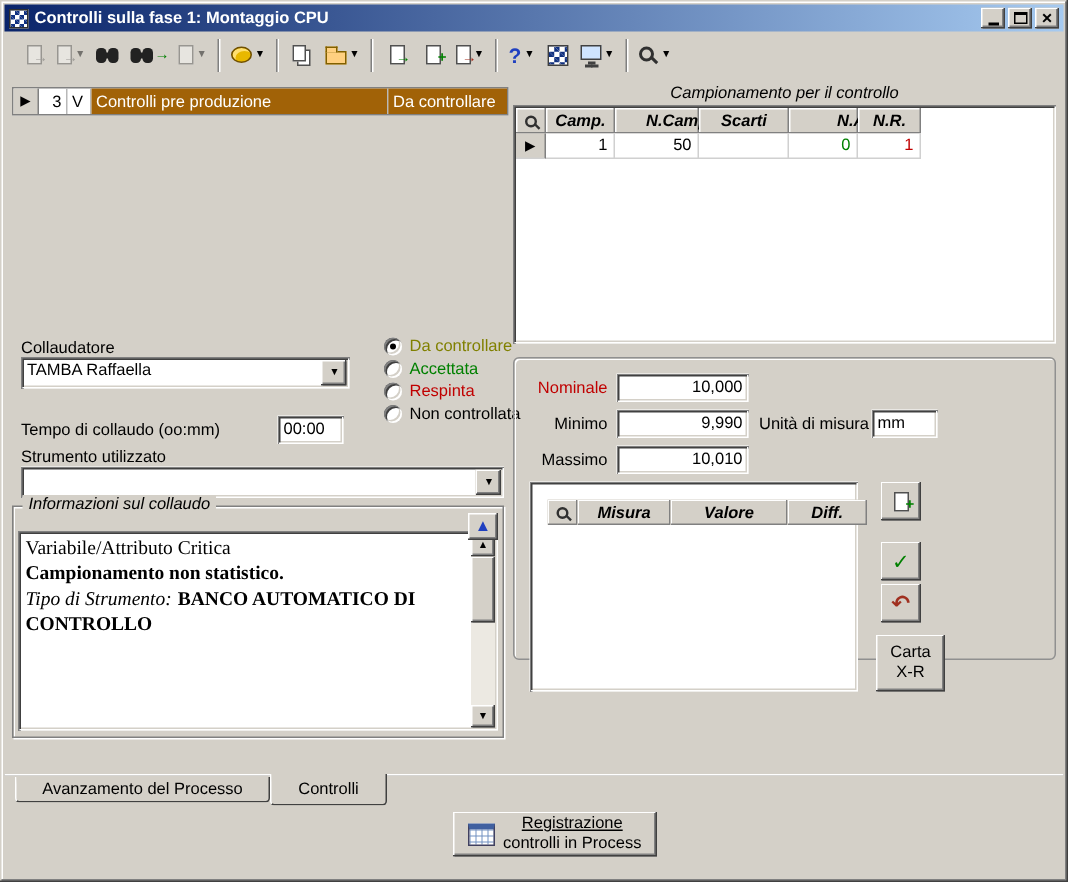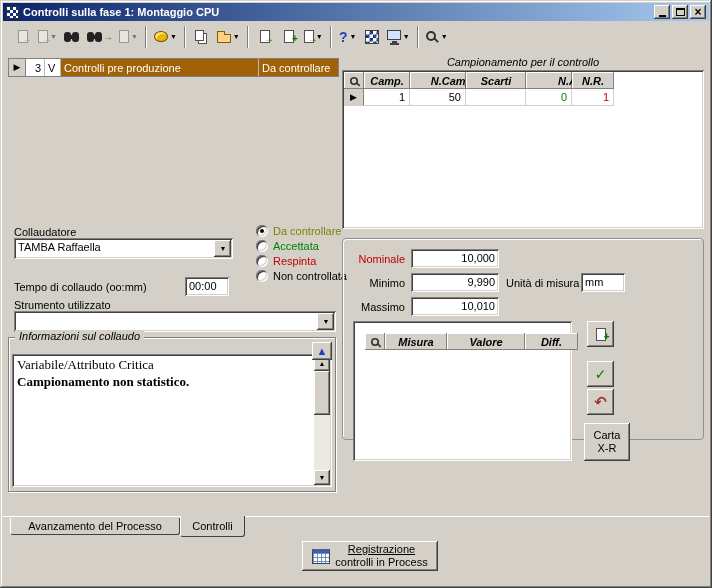--- a/index.html
+++ b/index.html
@@ -124,21 +124,21 @@
   .flabel { position:absolute; width:58px; text-align:right; white-space:nowrap; }
   .meas-grid { position:absolute; left:10px; top:82px; width:219px; height:140px; padding:12px; }
   .icon-btn { position:absolute; width:27px; height:26px; font-weight:bold; }
   .carta-btn { position:absolute; left:241px; top:184px; width:46px; height:38px; flex-direction:column; line-height:1.15; }
 
   
   .tabs-line { position:absolute; left:3px; top:516px; width:706px; height:1px; background:#808080; border-bottom:1px solid #fff; }
   .tab { position:absolute; background:#d4d0c8; display:flex; align-items:center; justify-content:center;
     border:1px solid #404040; border-top:none; border-left-color:#fff; border-radius:0 0 3px 3px; white-space:nowrap; }
   .tab-inactive { left:10px; top:518px; width:170px; height:17px; }
-  .tab-active { left:180px; top:516px; width:65px; height:21px; z-index:2; }
+  .tab-active { left:180px; top:516px; width:78px; height:21px; z-index:2; }
 
   
   .reg-btn { position:absolute; left:302px; top:541px; width:136px; height:30px; gap:5px; padding:0 6px; }
   .reg-grid-icon { width:18px; height:15px; border:1px solid #404060; border-top:4px solid #4060a0; background-color:#fff;
     background-image:linear-gradient(#7090c0 1px, transparent 1px), linear-gradient(90deg,#7090c0 1px, transparent 1px);
     background-size:4px 4px; flex:none; }
   .reg-text { text-align:center; line-height:1.2; }
   .reg-line1 { text-decoration:underline; }
 </style>
 </head>
@@ -304,20 +304,21 @@
 
   <div class="groupbox">
     <span class="gtitle">Informazioni sul collaudo</span>
     <span class="expand-btn btn">
         <span class="blue">▲</span>
       </span>
     <div class="info-box sunken">
       <div class="info-content">
         <div>Variabile/Attributo Critica</div>
         <div class="bold">Campionamento non statistico.</div>
+        <div><span class="it">Tipo di Strumento:</span><span class="bold vsp">BANCO AUTOMATICO DI CONTROLLO</span></div>
       </div>
       <div class="vscroll">
         <span class="sb-btn sb-up btn">
             <span>▲</span>
           </span>
         <span class="sb-thumb btn"></span>
         <span class="sb-btn sb-down btn">
             <span>▼</span>
           </span>
       </div>

